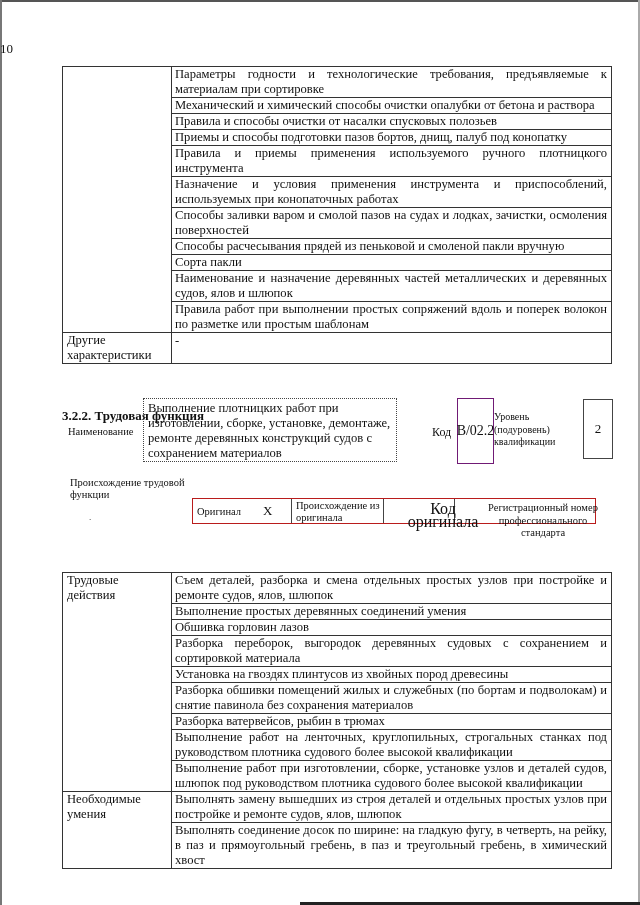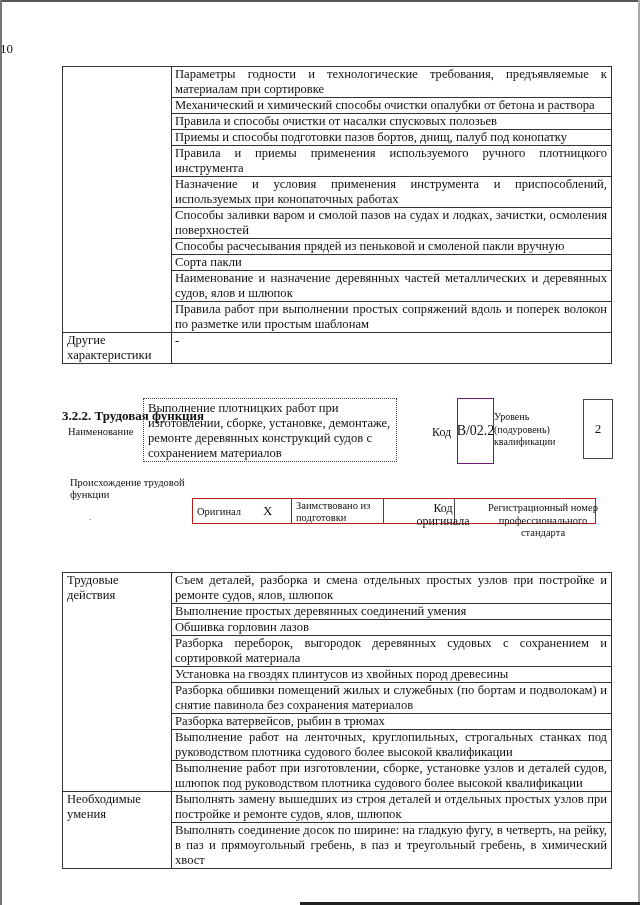--- a/index.html
+++ b/index.html
@@ -35,21 +35,21 @@
               font-size: 13px; display: flex; align-items: center; justify-content: center; }
 
   .origin-label { position: absolute; left: 70px; top: 477px; width: 140px; font-size: 10.5px; line-height: 12px; }
   .origin-box { position: absolute; left: 192px; top: 476px; width: 402px; height: 24px; border: 1px solid #b91c1c; display: flex; margin-top: 22px; }
   .origin-box > div { height: 100%; box-sizing: border-box; border-right: 1px solid #444; font-size: 10.5px; }
   .ob-orig { width: 99px; display: flex; align-items: center; padding-left: 4px; }
   .ob-orig .x { margin-left: 22px; font-size: 13px; }
   .ob-borrowed { width: 92px; padding: 1px 0 0 4px; line-height: 11.5px; font-size: 9.5px; }
   .ob-code { width: 71px; }
   .ob-reg { flex: 1; border-right: none !important; }
-  .cap-code { position: absolute; left: 407px; top: 502px; width: 72px; text-align: center; font-size: 12px; line-height: 13px; }
+  .cap-code { position: absolute; left: 407px; top: 502px; width: 72px; text-align: center; font-size: 16px; line-height: 13px; }
   .cap-reg { position: absolute; left: 476px; top: 502px; width: 134px; text-align: center; font-size: 10.5px; line-height: 12.5px; }
   .stray-dot { position: absolute; left: 89px; top: 512px; font-size: 9px; }
 </style>
 </head>
 <body>
 
 <div class="frame-top"></div>
 <div class="frame-left"></div>
 <div class="frame-right"></div>
 <div class="frame-bottom"></div>
@@ -107,21 +107,21 @@
 <div class="tf-code">B/02.2</div>
 <div class="tf-level-label">Уровень (подуровень) квалификации</div>
 <div class="tf-level">2</div>
 
 <div class="origin-label">Происхождение трудовой функции</div>
 <div class="origin-box">
   <div class="ob-orig">
     <span>Оригинал</span>
     <span class="x">X</span>
   </div>
-  <div class="ob-borrowed">Заимствовано из подготовки</div>
+  <div class="ob-borrowed">Происхождение из оригинала</div>
   <div class="ob-code"></div>
   <div class="ob-reg"></div>
 </div>
 <div class="cap-code">Код оригинала</div>
 <div class="cap-reg">Регистрационный номер профессионального стандарта</div>
 <div class="stray-dot">.</div>
 
 <table class="tbl" id="tbl2">
   <tbody id="tbl2-body">
       <tr>

